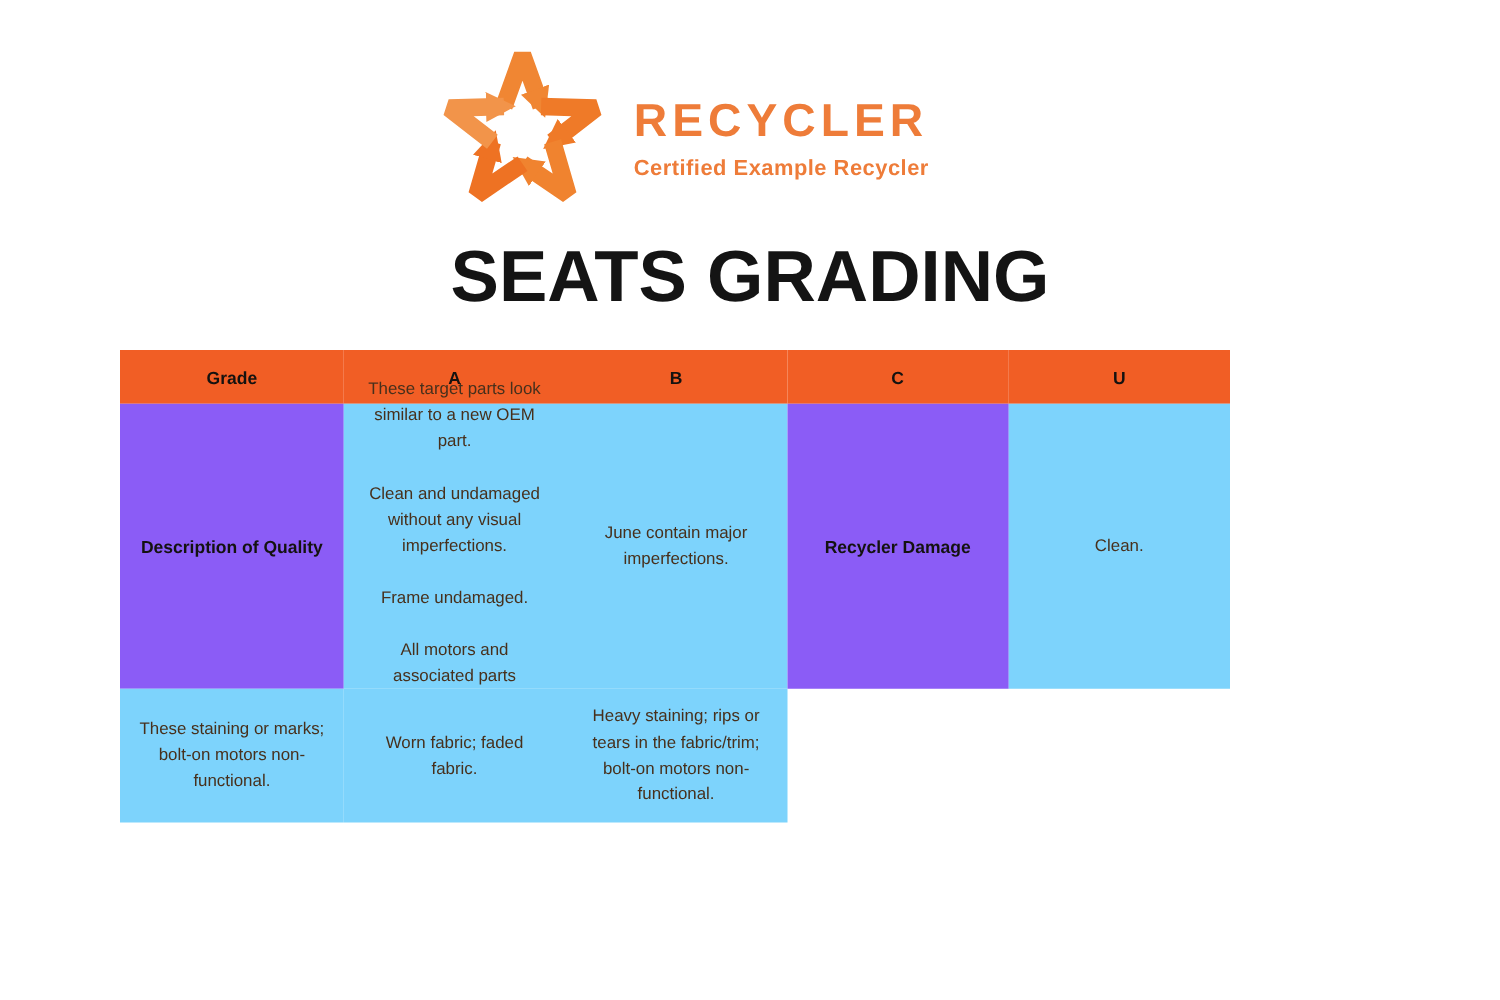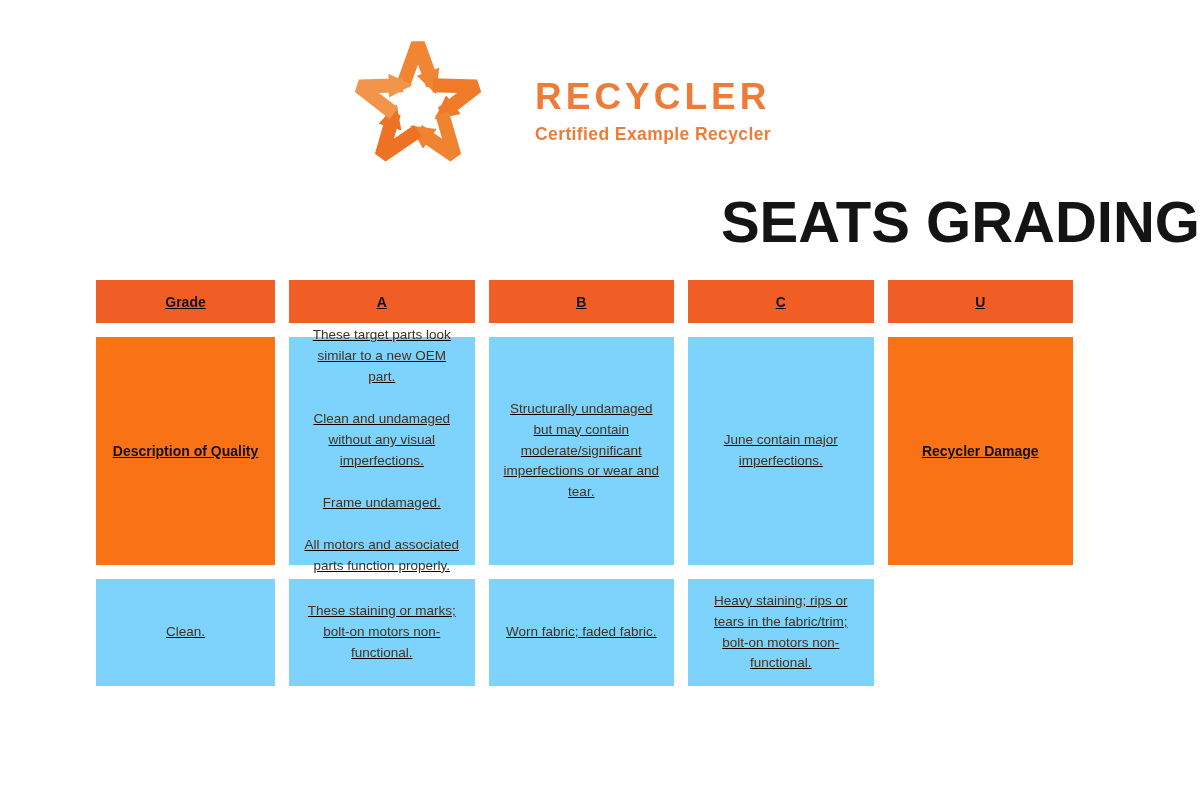--- a/index.html
+++ b/index.html
@@ -17,21 +17,21 @@
   
   .logo {
     position: absolute;
     left: 343px;
     top: 24px;
     display: flex;
     align-items: flex-start;
     gap: 14px;
   }
   .logo svg { display: block; }
-  .logo-text { padding-top: 54px; margin-left: 28px; }
+  .logo-text { padding-top: 54px; }
   .brand {
     font-size: 37px;
     font-weight: 700;
     letter-spacing: 4px;
     color: #ee7c39;
     line-height: 1.0;
   }
   .tagline {
     margin-top: 9px;
     font-size: 17.5px;
@@ -40,53 +40,52 @@
     color: #ee7c39;
   }
 
   
   .title {
     position: absolute;
     top: 192px;
     left: 0;
     width: 1200px;
     margin: 0;
-    text-align: right;
+    text-align: center;
     font-size: 58px;
     font-weight: 800;
     letter-spacing: 0px;
     color: #141414;
     line-height: 1.05;
   }
 
   
   .grading-table {
     position: absolute;
     left: 96px;
     top: 280px;
-    width: 977px;
+    width: 888px;
     display: grid;
     grid-template-columns: 179px repeat(4, 1fr);
     grid-template-rows: 43px 228px 107px;
-    gap: 14px;
+    gap: 0;
     background: #ffffff;
-    text-decoration: underline;
   }
   .th {
     background: #f15e25;
     color: #141210;
     font-weight: 700;
     font-size: 14px;
     display: flex;
     align-items: center;
     justify-content: center;
     text-align: center;
   }
   .row-label {
-    background: #f97316;
+    background: #8b5cf6;
     color: #141210;
     font-weight: 700;
     font-size: 14px;
     display: flex;
     align-items: center;
     justify-content: center;
     text-align: right;
     padding: 4px 10px;
   }
   .cell {
@@ -151,21 +150,20 @@
     <div class="th">U</div>
 
     <div class="row-label">Description of Quality</div>
     <div class="cell">These target parts look similar to a new OEM part.
 
 Clean and undamaged without any visual imperfections.
 
 Frame undamaged.
 
 All motors and associated parts function properly.</div>
-    <div class="cell">Structurally undamaged but may contain moderate/significant imperfections or wear and tear.</div>
     <div class="cell">June contain major imperfections.</div>
 
     <div class="row-label">Recycler Damage</div>
     <div class="cell">Clean.</div>
     <div class="cell">These staining or marks; bolt-on motors non-functional.</div>
     <div class="cell">Worn fabric; faded fabric.</div>
     <div class="cell">Heavy staining; rips or tears in the fabric/trim; bolt-on motors non-functional.</div>
   </div>
 
 </div>

